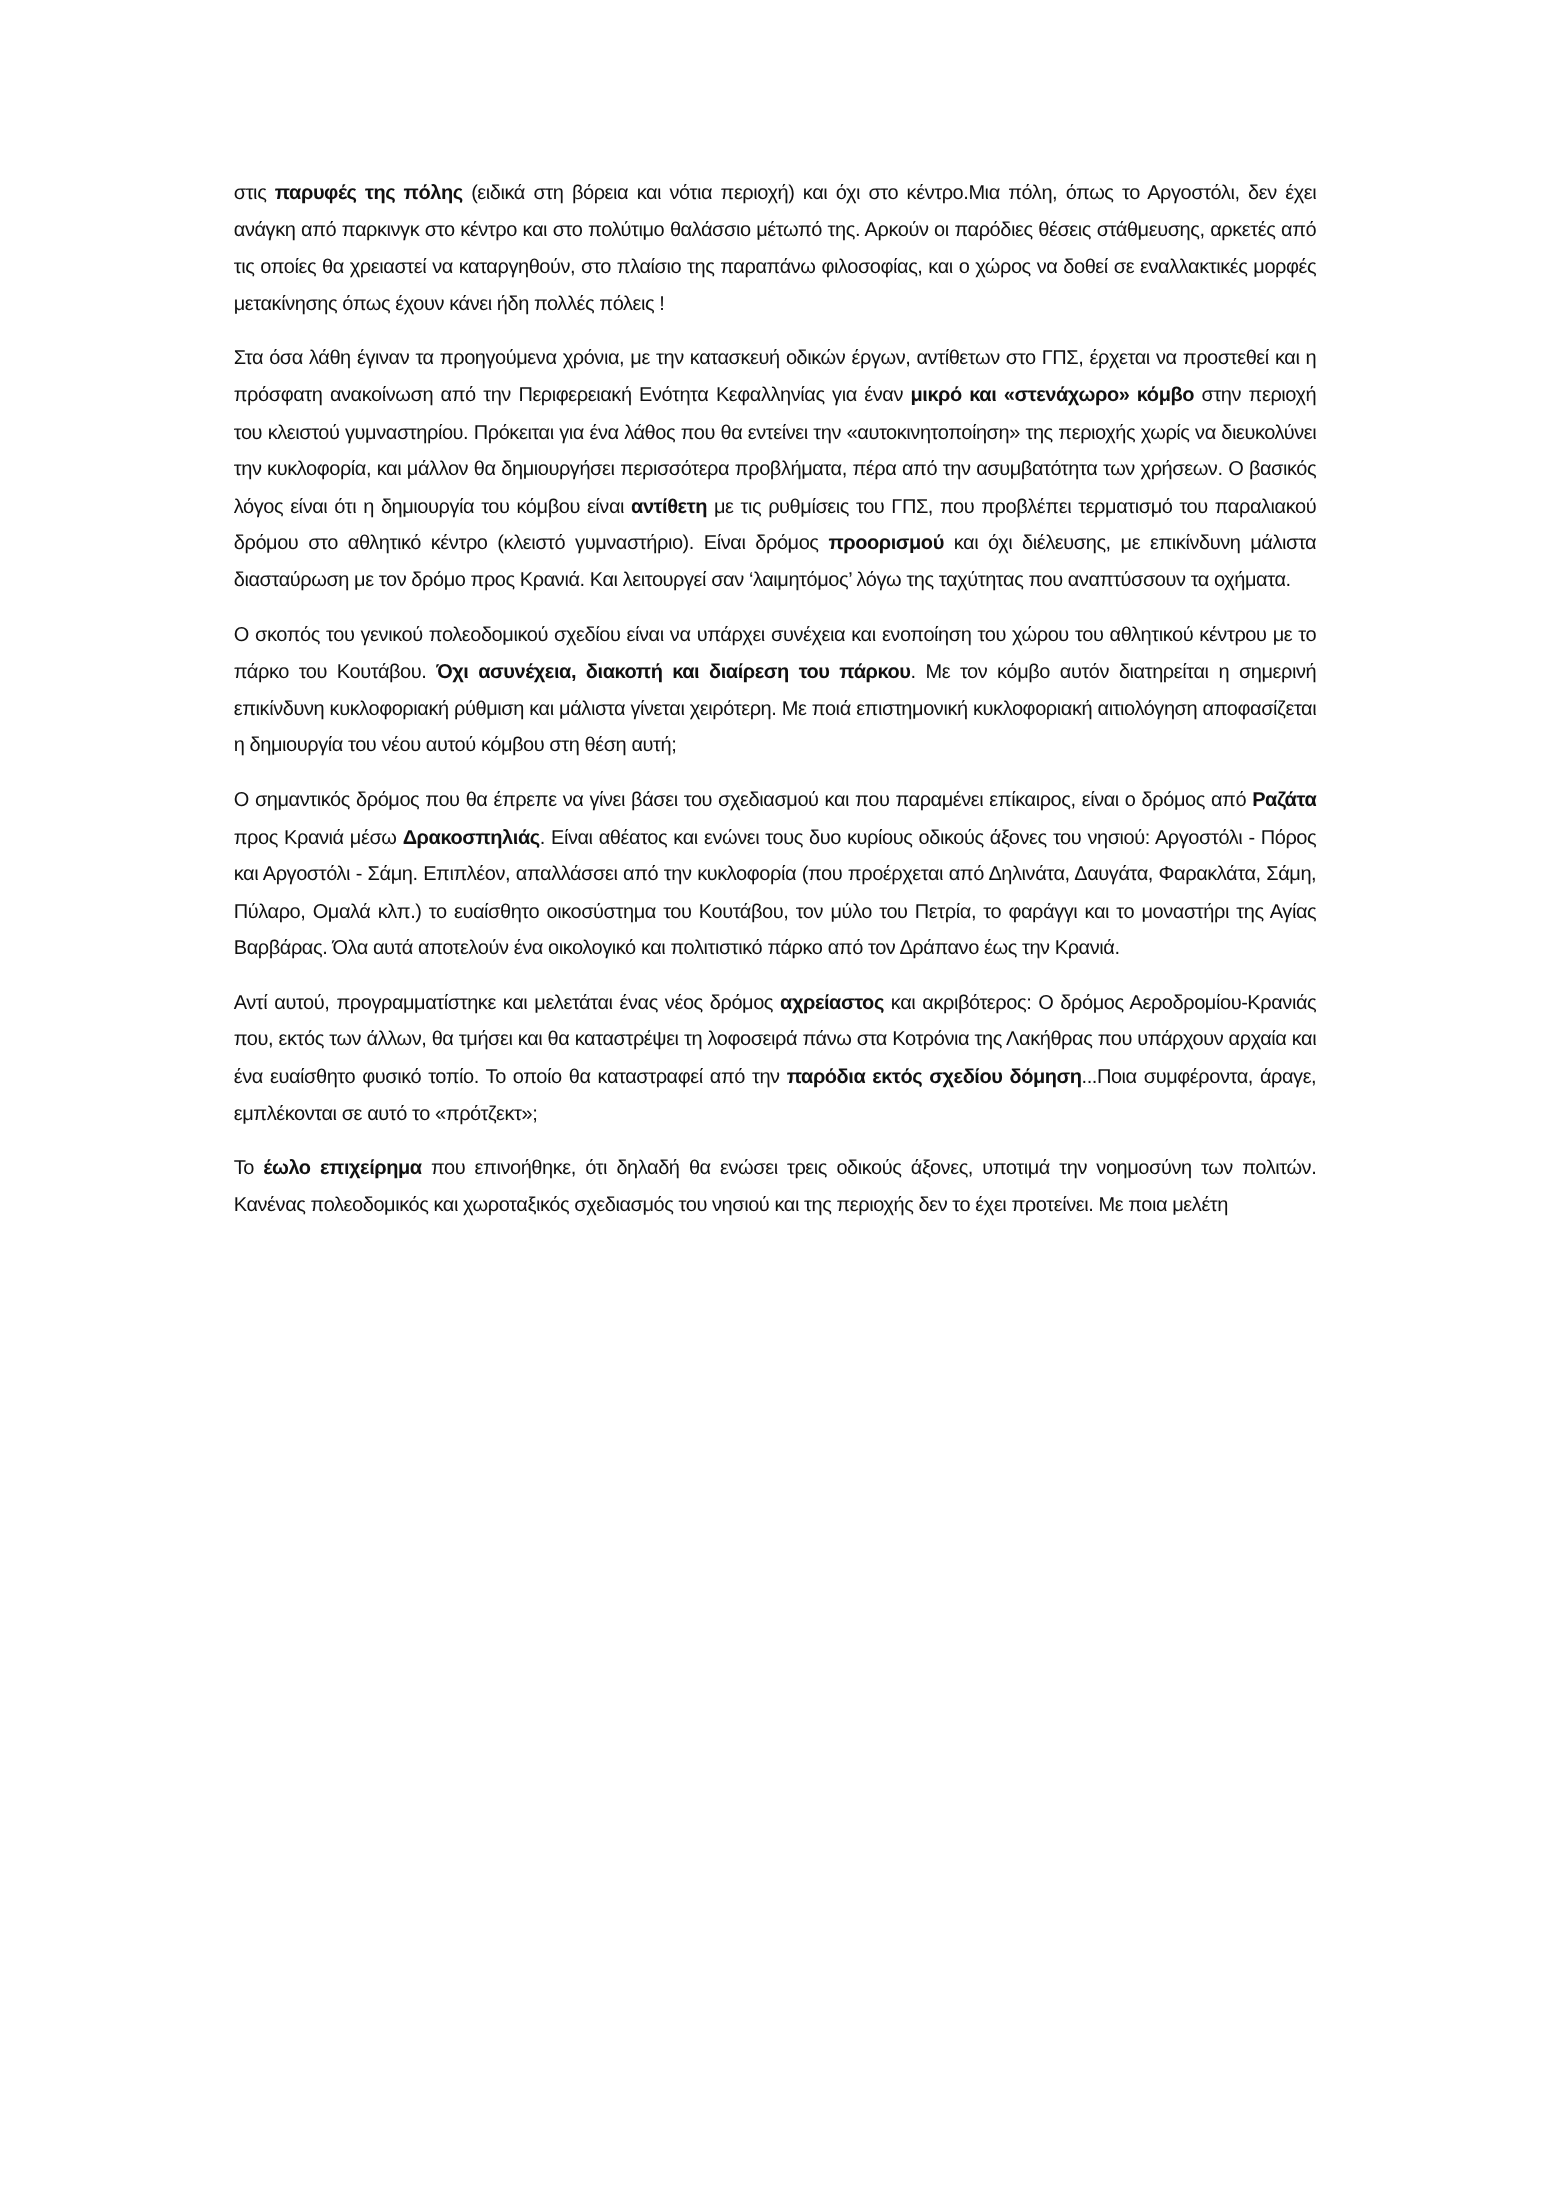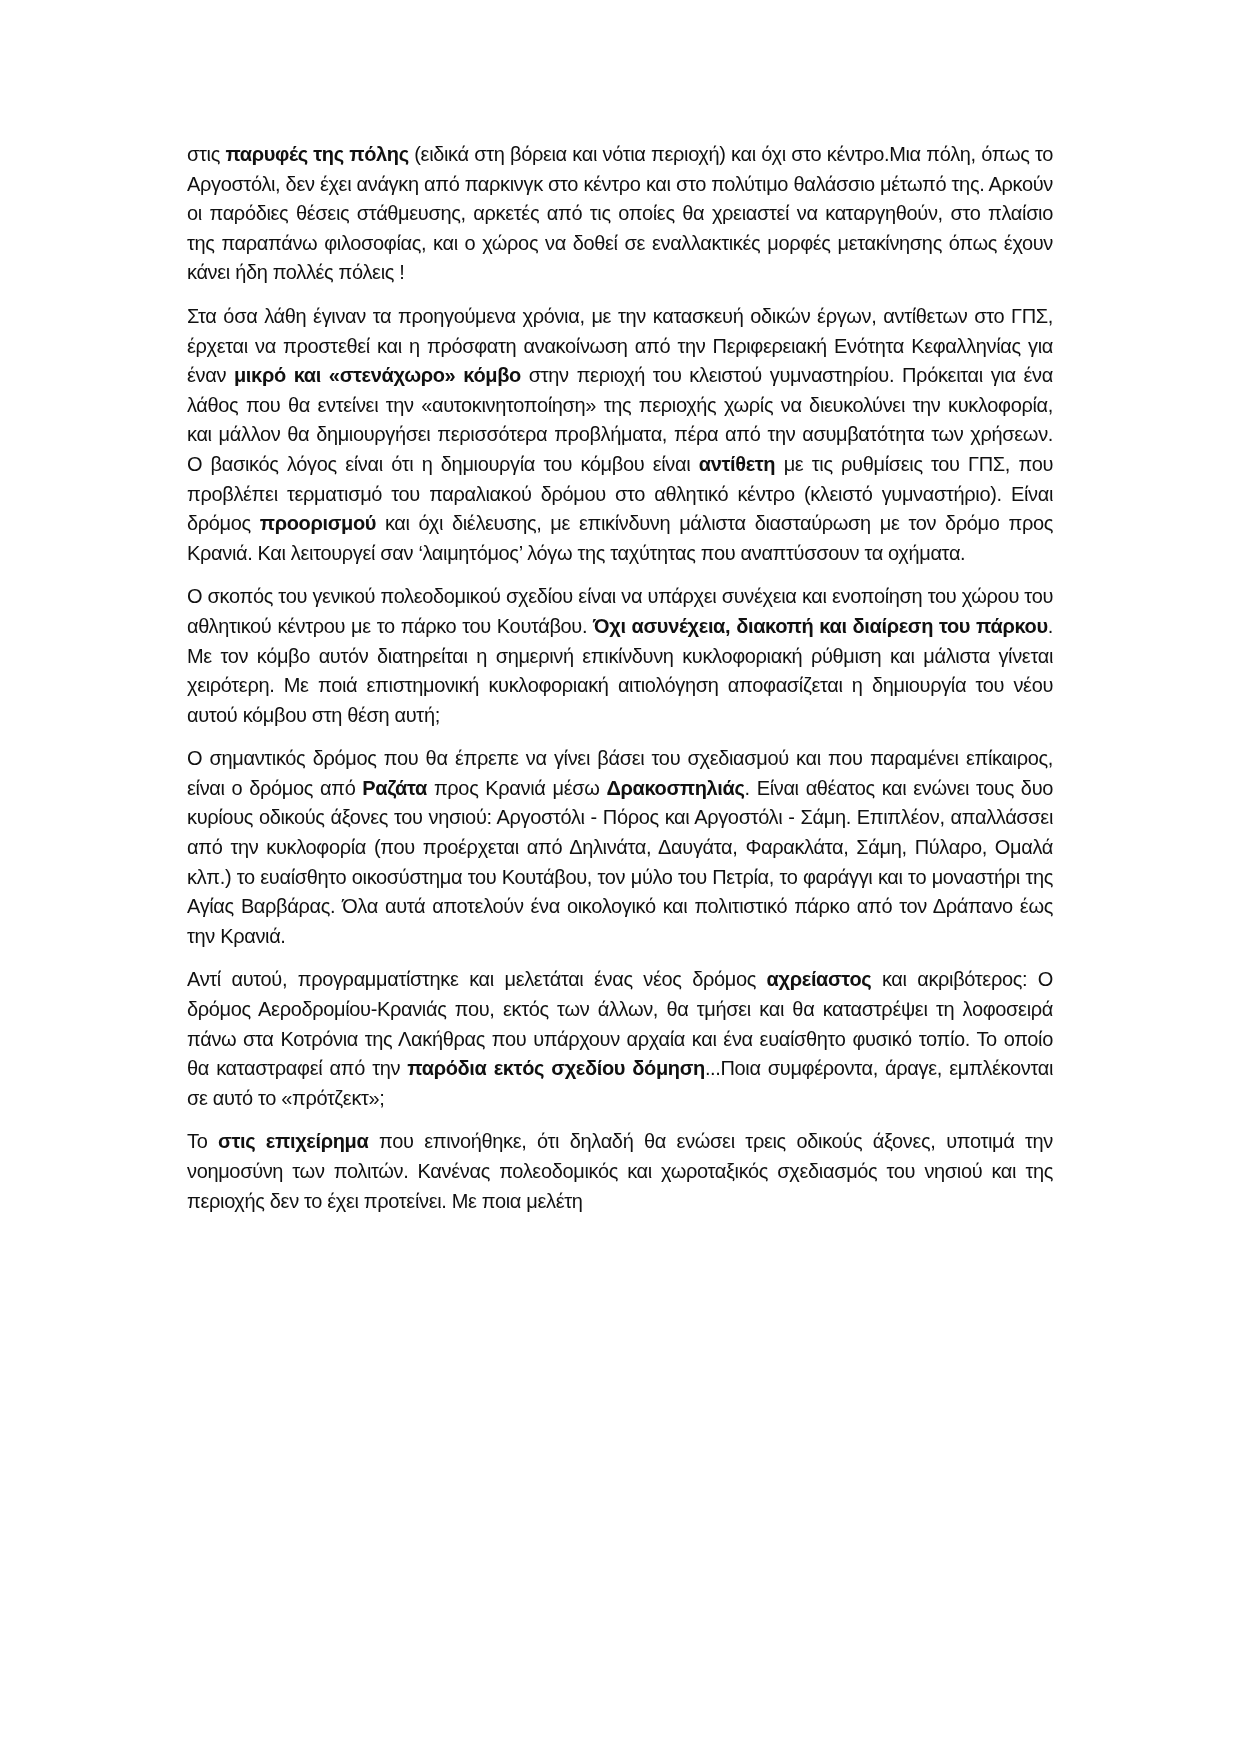--- a/index.html
+++ b/index.html
@@ -16,21 +16,21 @@
       color: #111111;
     }
     .page {
       position: absolute;
       left: 187px;
       top: 140px;
       width: 866px;
     }
     .para {
       margin: 0 0 14px 0;
-      font-size: 20px;
+      font-size: 16px;
       line-height: 29.6px;
       text-align: justify;
       letter-spacing: -0.35px;
       word-spacing: 0px;
     }
     .para b {
       font-weight: bold;
     }
     .heading {
       margin: 0 0 16px 0;
@@ -60,16 +60,16 @@
 
   <p class="para">
     <span>Ο σημαντικός δρόμος που θα έπρεπε να γίνει βάσει του σχεδιασμού και που παραμένει επίκαιρος, είναι ο δρόμος από </span><b>Ραζάτα</b><span> προς Κρανιά μέσω </span><b>Δρακοσπηλιάς</b><span>. Είναι αθέατος και ενώνει τους δυο κυρίους οδικούς άξονες του νησιού: Αργοστόλι - Πόρος και Αργοστόλι - Σάμη. Επιπλέον, απαλλάσσει από την κυκλοφορία (που προέρχεται από Δηλινάτα, Δαυγάτα, Φαρακλάτα, Σάμη, Πύλαρο, Ομαλά κλπ.) το ευαίσθητο οικοσύστημα του Κουτάβου, τον μύλο του Πετρία, το φαράγγι και το μοναστήρι της Αγίας Βαρβάρας. Όλα αυτά αποτελούν ένα οικολογικό και πολιτιστικό πάρκο από τον Δράπανο έως την Κρανιά.</span>
   </p>
 
   <p class="para">
     <span>Αντί αυτού, προγραμματίστηκε και μελετάται ένας νέος δρόμος </span><b>αχρείαστος</b><span> και ακριβότερος: Ο δρόμος Αεροδρομίου-Κρανιάς που, εκτός των άλλων, θα τμήσει και θα καταστρέψει τη λοφοσειρά πάνω στα Κοτρόνια της Λακήθρας που υπάρχουν αρχαία και ένα ευαίσθητο φυσικό τοπίο. Το οποίο θα καταστραφεί από την </span><b>παρόδια εκτός σχεδίου δόμηση</b><span>...Ποια συμφέροντα, άραγε, εμπλέκονται  σε αυτό το «πρότζεκτ»;</span>
   </p>
 
   <p class="para">
-    <span>Το </span><b>στις επιχείρημα</b><span> που επινοήθηκε, ότι δηλαδή θα ενώσει τρεις οδικούς άξονες, υποτιμά την νοημοσύνη των πολιτών. Κανένας πολεοδομικός και χωροταξικός σχεδιασμός του νησιού και της περιοχής δεν το έχει προτείνει. Με ποια μελέτη</span>
+    <span>Το </span><b>έωλο επιχείρημα</b><span> που επινοήθηκε, ότι δηλαδή θα ενώσει τρεις οδικούς άξονες, υποτιμά την νοημοσύνη των πολιτών. Κανένας πολεοδομικός και χωροταξικός σχεδιασμός του νησιού και της περιοχής δεν το έχει προτείνει. Με ποια μελέτη</span>
   </p>
 
 </div>
 
 </body></html>

